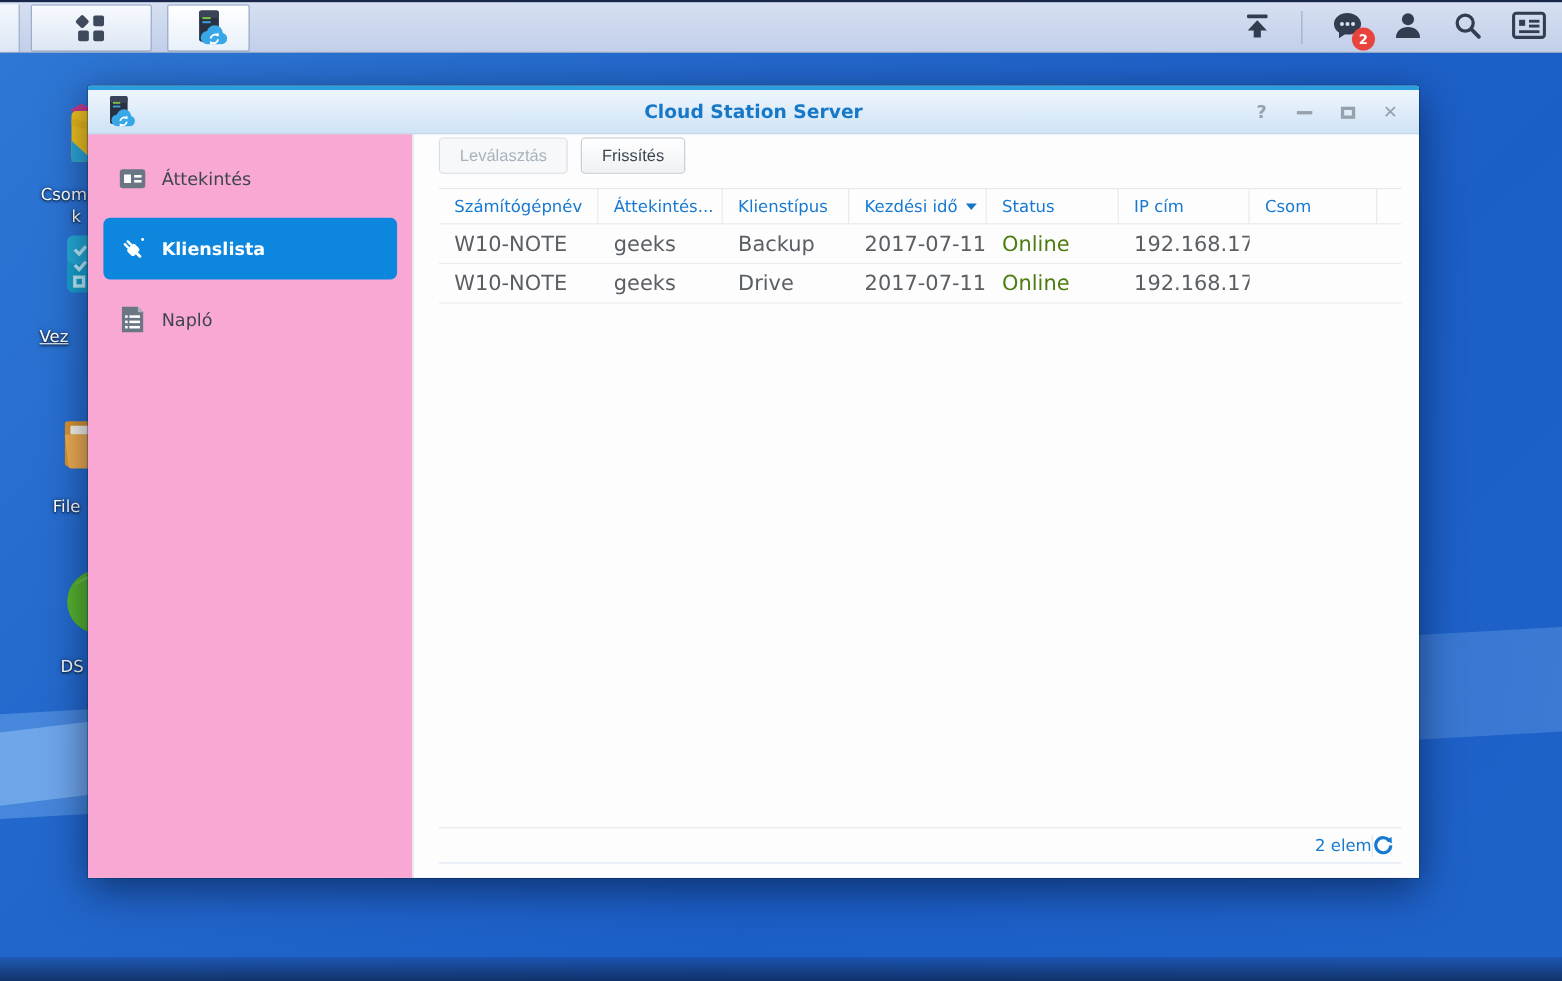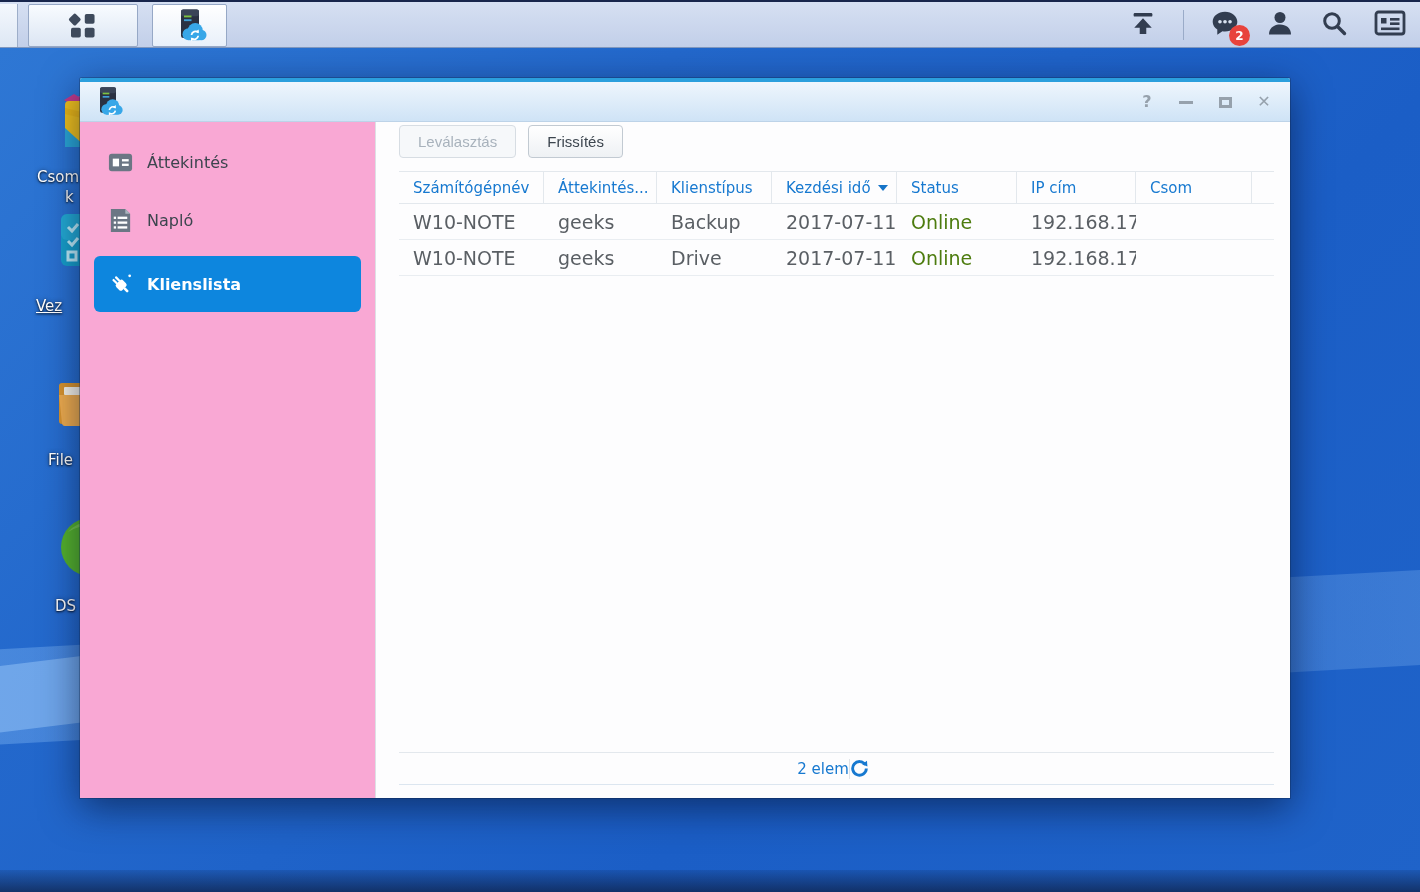--- a/index.html
+++ b/index.html
@@ -84,21 +84,21 @@
   .tr { display:flex; height:36px; border-bottom:1px solid #e9edf1; cursor:default; }
   .td { display:flex; align-items:center; padding-left:14px; font-size:19px; color:#5a5f64;
     white-space:nowrap; overflow:hidden; }
   .td.online { color:#4d7c0f; }
 
   .c0{width:145px;} .c1{width:113px;} .c2{width:115px;} .c3{width:125px;}
   .c4{width:120px;} .c5{width:119px;} .c6{width:116px;}
 
   .flex-spacer { flex:1; }
   .list-footer { width:875px; height:33px; border-top:1px solid #e3e8ed; border-bottom:1px solid #dce6f0;
-    display:flex; align-items:center; justify-content:center; padding-right:6px; }
+    display:flex; align-items:center; justify-content:flex-end; padding-right:6px; }
   .count { color:#1779d0; font-size:15px; }
   .vsep { width:1px; height:20px; background:#dfe3e8; }
   .refresh { width:20px; height:20px; cursor:pointer; display:flex; align-items:center; }
 </style>
 </head>
 <body>
 
 <div class="desktop">
   <div class="wave-a"></div>
   <div class="wave-b"></div>
@@ -159,20 +159,21 @@
           <circle cx="22" cy="35" r="8" fill="#38a7e8"></circle>
           <circle cx="31" cy="30" r="10" fill="#38a7e8"></circle>
           <circle cx="39" cy="36" r="7" fill="#38a7e8"></circle>
           <rect x="20" y="34" width="20" height="9" rx="4" fill="#38a7e8"></rect>
           <path d="M26 36 a5.5 5.5 0 0 1 9 -3.5" stroke="#fff" stroke-width="2.4" fill="none"></path>
           <path d="M35.6 28.6 l0.2 5 -4.6 -1.8 Z" fill="#fff"></path>
           <path d="M35 37 a5.5 5.5 0 0 1 -9 3.5" stroke="#fff" stroke-width="2.4" fill="none"></path>
           <path d="M25.4 44.4 l-0.2 -5 4.6 1.8 Z" fill="#fff"></path>
         </svg>
       </span>
+      <div class="win-title">Cloud Station Server</div>
       <div class="win-controls">
         <span class="wc">?</span>
         <span class="wc wc-min">
             <i></i>
           </span>
         <span class="wc wc-max">
             <i></i>
           </span>
         <span class="wc">✕</span>
       </div>
@@ -184,51 +185,51 @@
         <div class="side-item">
           <span class="si-icon">
             <svg width="27" height="27" viewBox="0 0 28 28">
               <rect x="2" y="5" width="24" height="18" rx="3" fill="#6b7684"></rect>
               <rect x="6" y="10" width="6.5" height="8" fill="#fff"></rect>
               <rect x="15.5" y="10.5" width="7" height="2.4" fill="#fff"></rect>
               <rect x="15.5" y="15.2" width="7" height="2.4" fill="#fff"></rect>
             </svg>
           </span>
           <span class="si-label">Áttekintés</span>
+        </div>
+
+        <div class="side-item selected">
+          <span class="si-icon">
+            <svg width="27" height="27" viewBox="0 0 28 28">
+              <g transform="rotate(-45 14 14)">
+                <rect x="9" y="10.5" width="10" height="9" rx="2.5" fill="#fff"></rect>
+                <rect x="11" y="4.5" width="2.3" height="6.5" rx="1" fill="#fff"></rect>
+                <rect x="14.8" y="4.5" width="2.3" height="6.5" rx="1" fill="#fff"></rect>
+                <rect x="12.7" y="19" width="2.8" height="6" rx="1.2" fill="#fff"></rect>
+              </g>
+              <circle cx="23.5" cy="5" r="1.4" fill="#fff"></circle>
+            </svg>
+          </span>
+          <span class="si-label">Klienslista</span>
         </div>
 
         <div class="side-item">
           <span class="si-icon">
             <svg width="27" height="27" viewBox="0 0 28 28">
               <path d="M4 2 h15 l5 5 v19 H4 Z" fill="#6b7684"></path>
               <path d="M19 2 l5 5 h-5 Z" fill="#aab3bd"></path>
               <rect x="7" y="10" width="2.4" height="2.4" fill="#fff"></rect>
                 <rect x="11" y="10" width="10" height="2.4" fill="#fff"></rect>
               <rect x="7" y="15" width="2.4" height="2.4" fill="#fff"></rect>
                 <rect x="11" y="15" width="10" height="2.4" fill="#fff"></rect>
               <rect x="7" y="20" width="2.4" height="2.4" fill="#fff"></rect>
                 <rect x="11" y="20" width="10" height="2.4" fill="#fff"></rect>
             </svg>
           </span>
           <span class="si-label">Napló</span>
-        </div>
-
-        <div class="side-item selected">
-          <span class="si-icon">
-            <svg width="27" height="27" viewBox="0 0 28 28">
-              <g transform="rotate(-45 14 14)">
-                <rect x="9" y="10.5" width="10" height="9" rx="2.5" fill="#fff"></rect>
-                <rect x="11" y="4.5" width="2.3" height="6.5" rx="1" fill="#fff"></rect>
-                <rect x="14.8" y="4.5" width="2.3" height="6.5" rx="1" fill="#fff"></rect>
-                <rect x="12.7" y="19" width="2.8" height="6" rx="1.2" fill="#fff"></rect>
-              </g>
-              <circle cx="23.5" cy="5" r="1.4" fill="#fff"></circle>
-            </svg>
-          </span>
-          <span class="si-label">Klienslista</span>
         </div>
 
       </aside>
 
       <main class="content">
         <div class="toolbar">
           <button class="btn disabled">Leválasztás</button>
           <button class="btn normal">Frissítés</button>
         </div>
 

